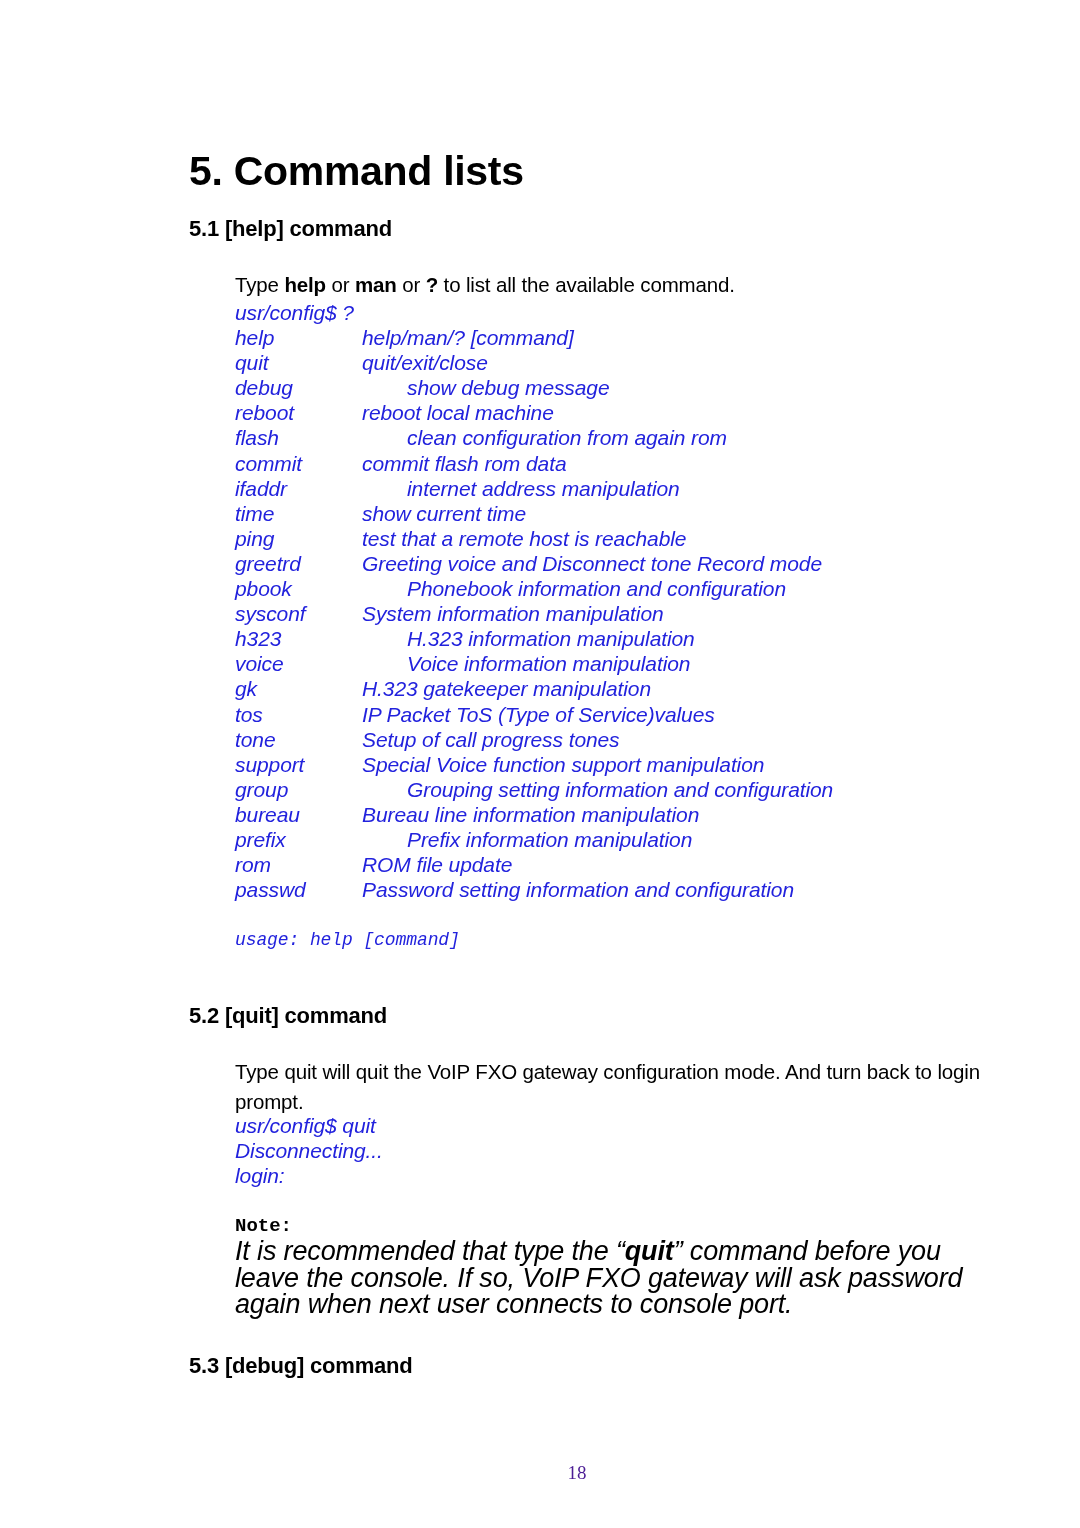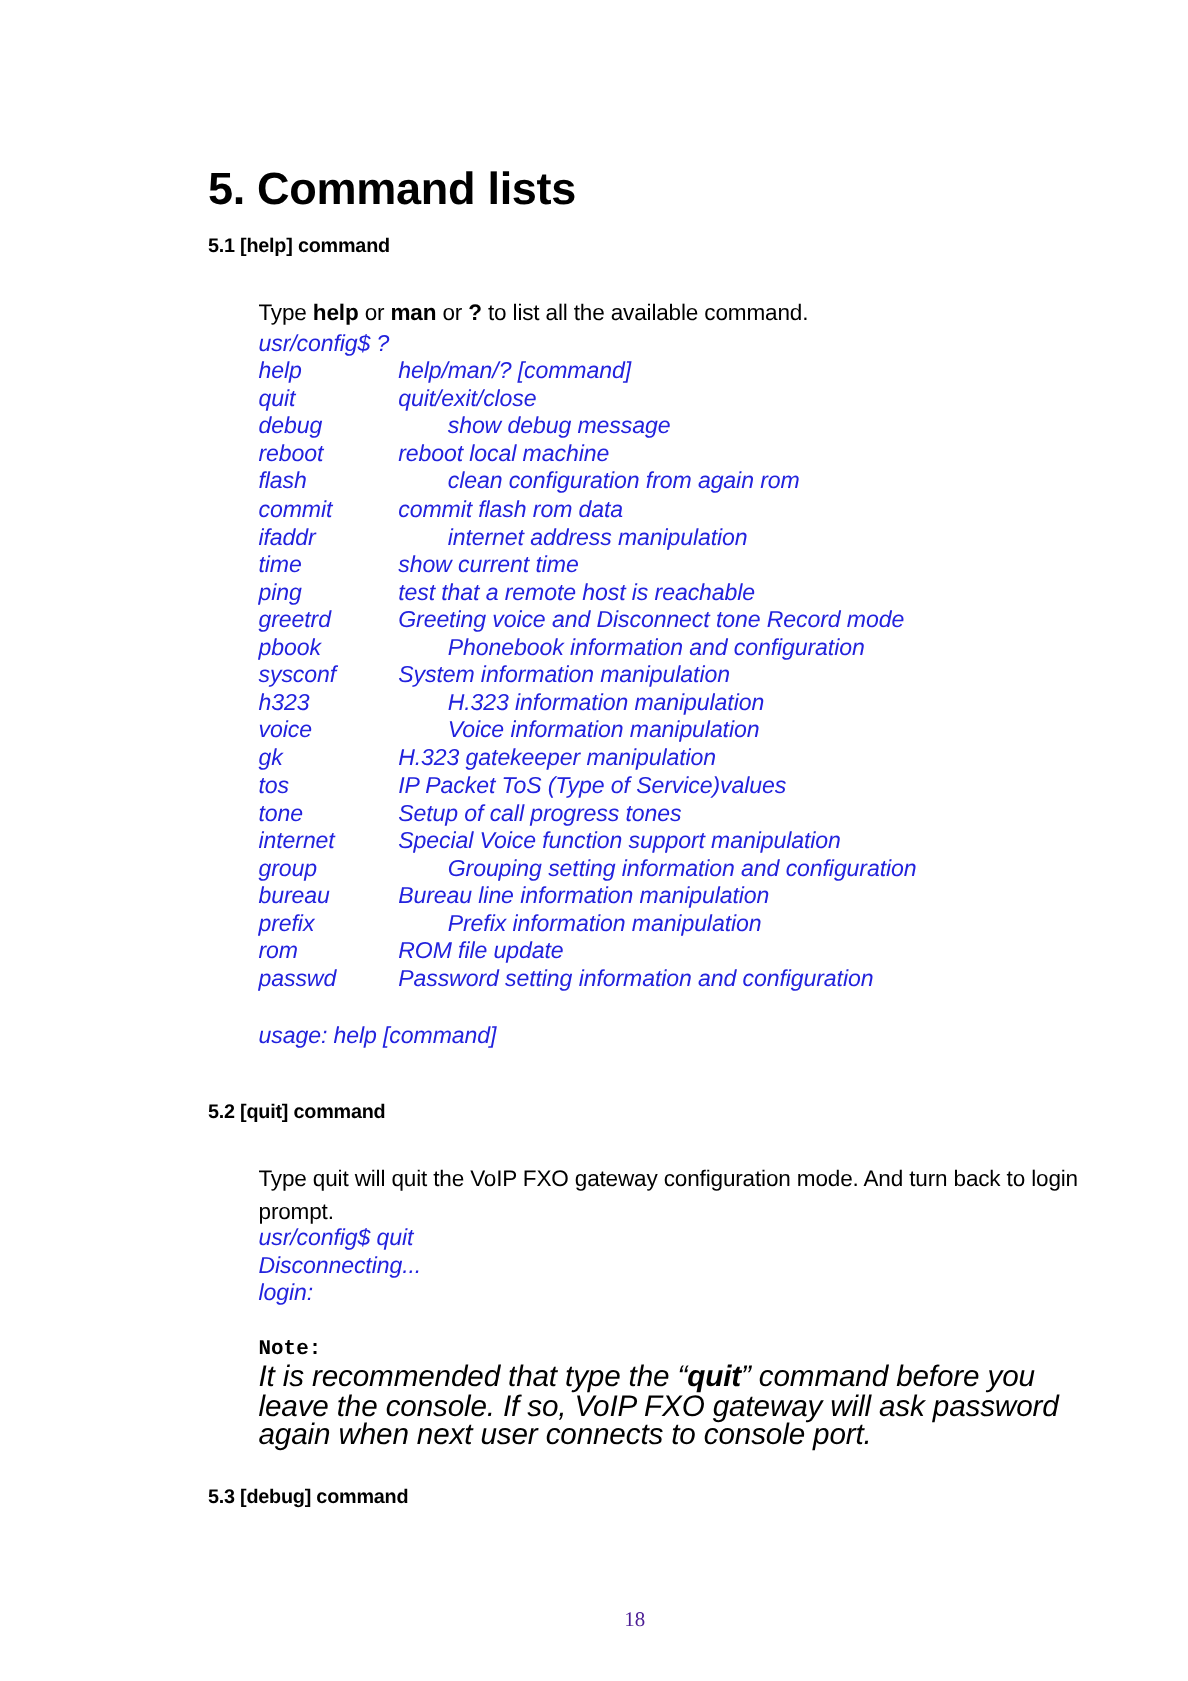--- a/index.html
+++ b/index.html
@@ -33,21 +33,21 @@
     font-size: 41px;
     font-weight: bold;
     letter-spacing: -0.3px;
     line-height: 1.1;
     white-space: nowrap;
   }
 
   .section-heading {
     position: absolute;
     left: 152px;
-    font-size: 18px;
+    font-size: 22px;
     font-weight: bold;
     letter-spacing: -0.2px;
     line-height: 1.15;
     white-space: nowrap;
   }
   #heading-51 { top: 198px; }
   #heading-52 { top: 985px; }
   #heading-53 { top: 1335px; }
 
   
@@ -104,23 +104,24 @@
   }
   .cmd-row .desc.tab1 { left: 127px; }
   .cmd-row .desc.tab2 { left: 172px; }
 
   .usage-line {
     position: absolute;
     left: 198px;
     top: 930px;
     color: #2222DD;
     font-style: italic;
-    font-size: 21px;
+    font-size: 18px;
     letter-spacing: -0.1px;
     white-space: nowrap;
+    font-family: Liberation Mono, monospace;
   }
 
   
   #note-label {
     position: absolute;
     left: 198px;
     top: 1212px;
     font-size: 19px;
     font-weight: bold;
     line-height: 28px;
@@ -226,21 +227,21 @@
         </div>
         <div class="cmd-row">
           <span class="name">tos</span>
           <span class="desc tab1">IP Packet ToS (Type of Service)values</span>
         </div>
         <div class="cmd-row">
           <span class="name">tone</span>
           <span class="desc tab1">Setup of call progress tones</span>
         </div>
         <div class="cmd-row">
-          <span class="name">internet</span>
+          <span class="name">support</span>
           <span class="desc tab1">Special Voice function support manipulation</span>
         </div>
         <div class="cmd-row">
           <span class="name">group</span>
           <span class="desc tab2">Grouping setting information and configuration</span>
         </div>
         <div class="cmd-row">
           <span class="name">bureau</span>
           <span class="desc tab1">Bureau line information manipulation</span>
         </div>

